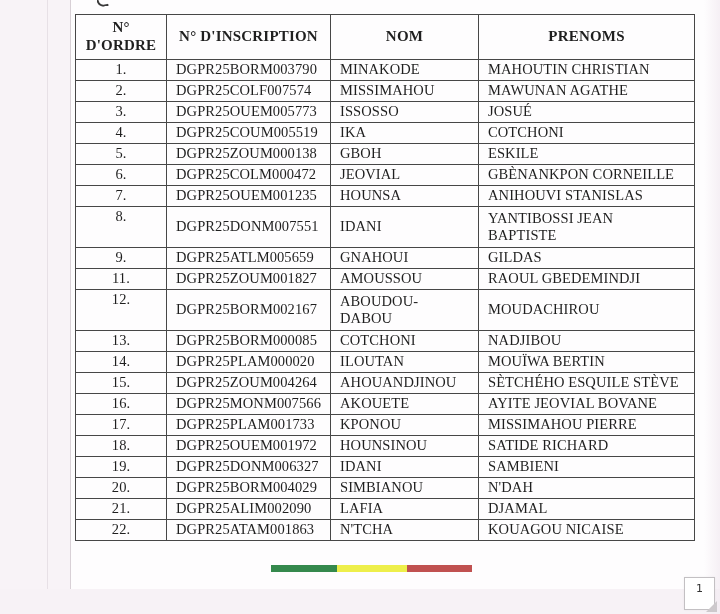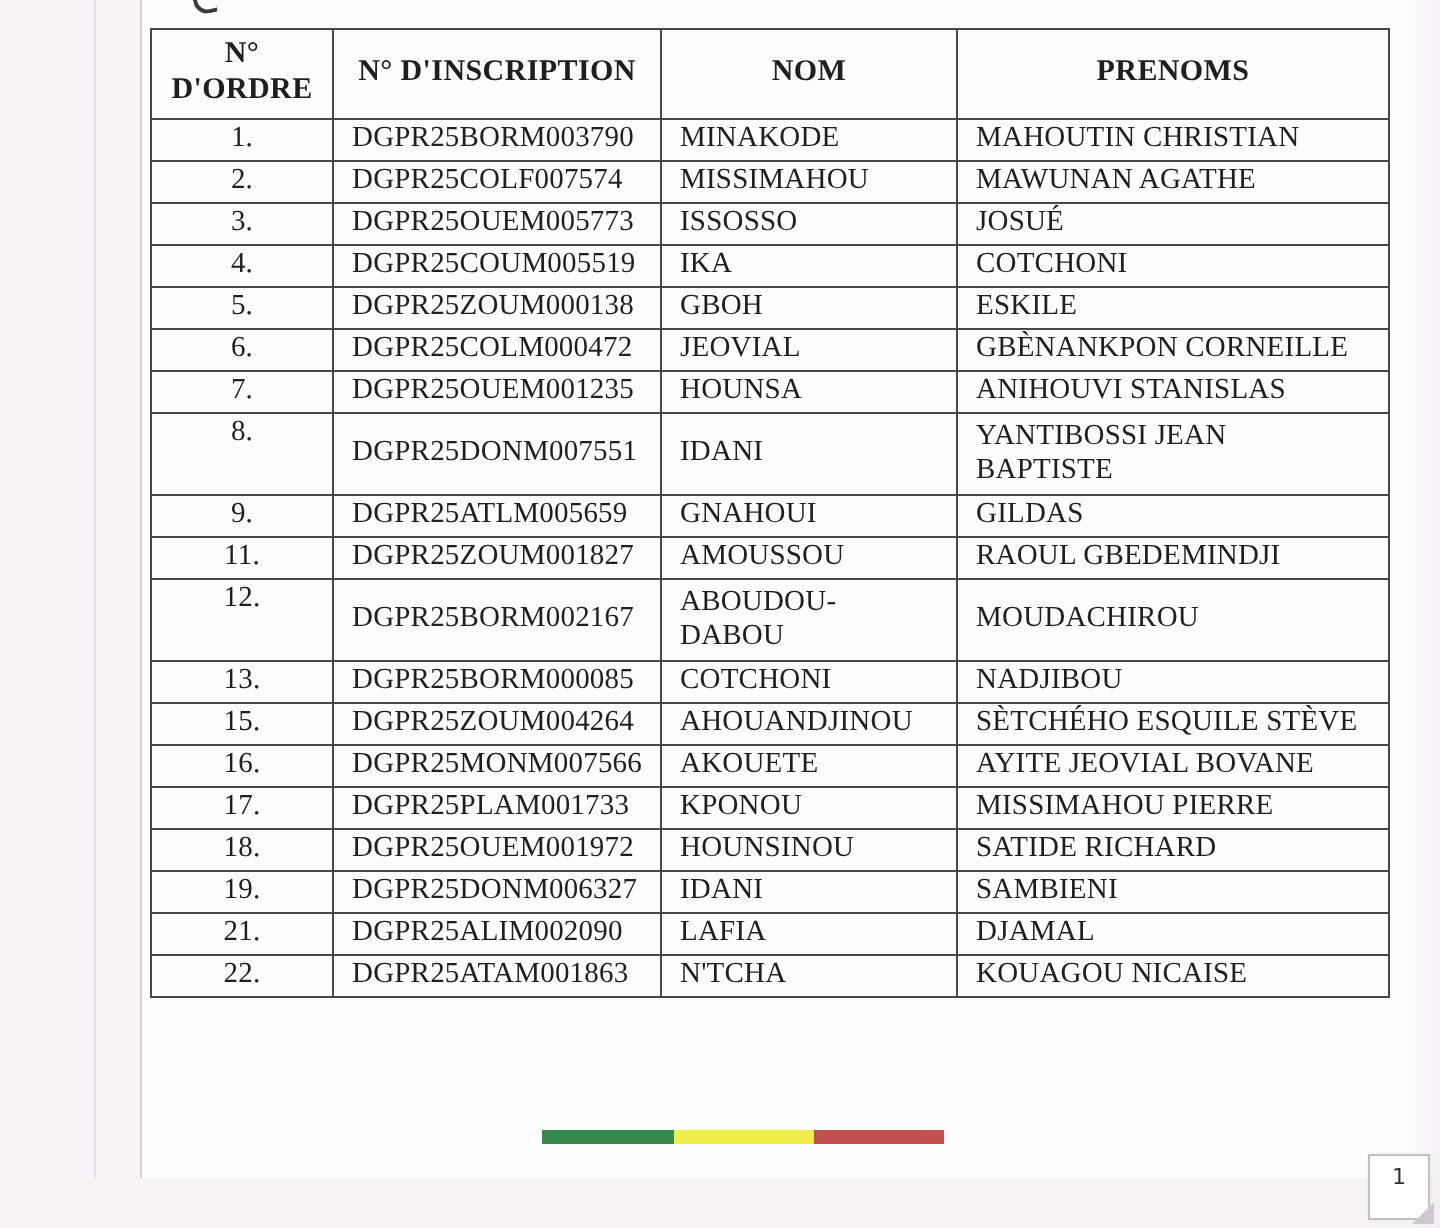--- a/index.html
+++ b/index.html
@@ -226,20 +226,26 @@
 DABOU</td>
           <td>MOUDACHIROU</td>
         </tr>
         <tr>
           <td>13.</td>
           <td>DGPR25BORM000085</td>
           <td>COTCHONI</td>
           <td>NADJIBOU</td>
         </tr>
         <tr>
+          <td>14.</td>
+          <td>DGPR25PLAM000020</td>
+          <td>ILOUTAN</td>
+          <td>MOUÏWA BERTIN</td>
+        </tr>
+        <tr>
           <td>15.</td>
           <td>DGPR25ZOUM004264</td>
           <td>AHOUANDJINOU</td>
           <td>SÈTCHÉHO ESQUILE STÈVE</td>
         </tr>
         <tr>
           <td>16.</td>
           <td>DGPR25MONM007566</td>
           <td>AKOUETE</td>
           <td>AYITE JEOVIAL BOVANE</td>
@@ -254,20 +260,26 @@
           <td>18.</td>
           <td>DGPR25OUEM001972</td>
           <td>HOUNSINOU</td>
           <td>SATIDE RICHARD</td>
         </tr>
         <tr>
           <td>19.</td>
           <td>DGPR25DONM006327</td>
           <td>IDANI</td>
           <td>SAMBIENI</td>
+        </tr>
+        <tr>
+          <td>20.</td>
+          <td>DGPR25BORM004029</td>
+          <td>SIMBIANOU</td>
+          <td>N'DAH</td>
         </tr>
         <tr>
           <td>21.</td>
           <td>DGPR25ALIM002090</td>
           <td>LAFIA</td>
           <td>DJAMAL</td>
         </tr>
         <tr>
           <td>22.</td>
           <td>DGPR25ATAM001863</td>

